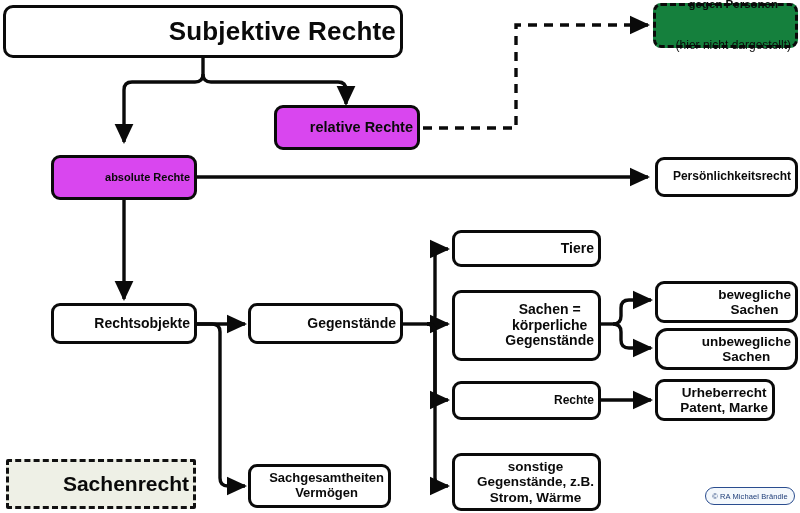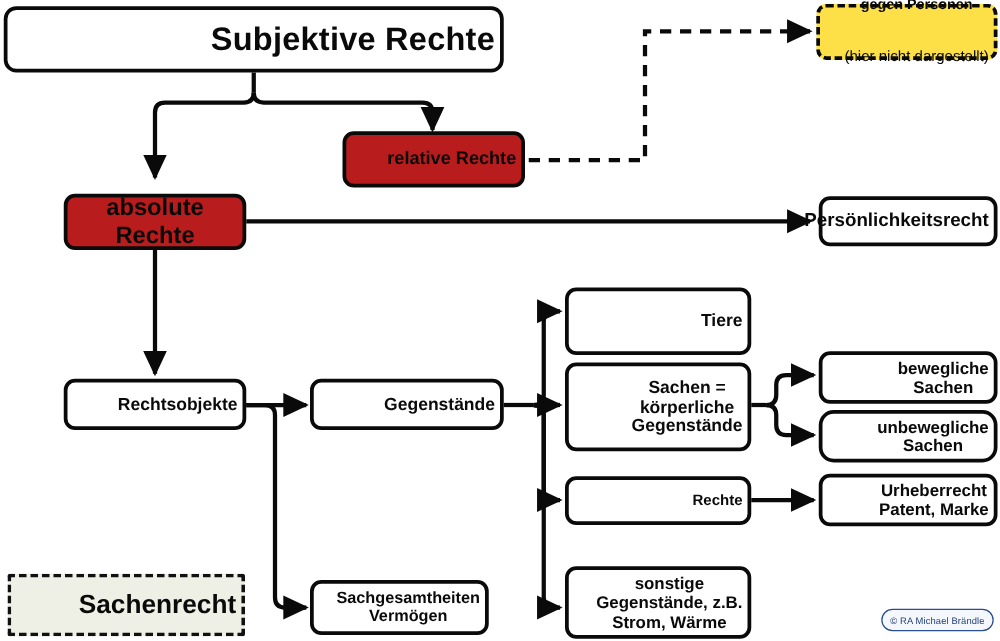--- a/index.html
+++ b/index.html
@@ -32,31 +32,31 @@
     text-align: center;
     border: 3px solid #0a0a0a;
     border-radius: 9px;
     background: #ffffff;
     color: #0a0a0a;
     font-weight: bold;
     line-height: 1.12;
     padding: 2px 4px;
     z-index: 2;
   }
-  .node.peach { background: #b91c1c; }
+  .node.peach { background: #d946ef; }
   .node.title {
     border-width: 3px;
     border-radius: 10px;
     font-size: 26px;
     letter-spacing: 0.2px;
   }
   .node.dashed-dark {
     border: 3px dashed #0a0a0a;
     border-radius: 8px;
-    background: #fde047;
+    background: #15803d;
     font-weight: normal;
   }
   .node.dashed-green {
     border: 3px dashed #111111;
     border-radius: 2px;
     background: #eef0e6;
     font-size: 21px;
   }
   .node .l1 { font-weight: bold; font-size: 11.5px; display:block; }
   .node .l2 { font-weight: normal; font-size: 12px; display:block;margin-top:28px; }
@@ -131,37 +131,37 @@
     <span>relative Rechte</span>
   </div>
 
   <div class="node dashed-dark" style="left:653px; top:3px; width:145px; height:45px;">
     <span class="stack">
       <span class="l1">gegen Personen</span>
       <span class="l2">(hier nicht dargestellt)</span>
     </span>
   </div>
 
-  <div class="node peach" style="left:51px; top:155px; width:146px; height:45px; font-size:19px;">
+  <div class="node peach" style="left:51px; top:155px; width:146px; height:45px; font-size:11px;">
     <span>absolute Rechte</span>
   </div>
 
-  <div class="node" style="left:655px; top:157px; width:143px; height:40px; font-size:15px;">
+  <div class="node" style="left:655px; top:157px; width:143px; height:40px; font-size:12px;">
     <span>Persönlichkeitsrecht</span>
   </div>
 
   <div class="node" style="left:51px; top:303px; width:146px; height:41px; font-size:14px;">
     <span>Rechtsobjekte</span>
   </div>
 
   <div class="node" style="left:248px; top:303px; width:155px; height:41px; font-size:14px;">
     <span>Gegenstände</span>
   </div>
 
-  <div class="node" style="left:452px; top:230px; width:149px; height:54px; font-size:14px;">
+  <div class="node" style="left:452px; top:230px; width:149px; height:37px; font-size:14px;">
     <span>Tiere</span>
   </div>
 
   <div class="node" style="left:452px; top:290px; width:149px; height:71px; font-size:14px; white-space:pre-line;">
     <span>Sachen =
 körperliche
 Gegenstände</span>
   </div>
 
   <div class="node" style="left:655px; top:281px; width:143px; height:42px; font-size:13.5px; white-space:pre-line;">
@@ -171,21 +171,21 @@
 
   <div class="node" style="left:655px; top:328px; width:143px; height:42px; font-size:13.5px; white-space:pre-line;border-radius:12px;">
     <span>unbewegliche
 Sachen</span>
   </div>
 
   <div class="node" style="left:452px; top:381px; width:149px; height:39px; font-size:12px;">
     <span>Rechte</span>
   </div>
 
-  <div class="node" style="left:655px; top:379px; width:143px; height:42px; font-size:13.5px; white-space:pre-line;">
+  <div class="node" style="left:655px; top:379px; width:120px; height:42px; font-size:13.5px; white-space:pre-line;">
     <span>Urheberrecht
 Patent, Marke</span>
   </div>
 
   <div class="node" style="left:452px; top:453px; width:149px; height:58px; font-size:13.5px; white-space:pre-line;">
     <span>sonstige
 Gegenstände, z.B.
 Strom, Wärme</span>
   </div>
 

